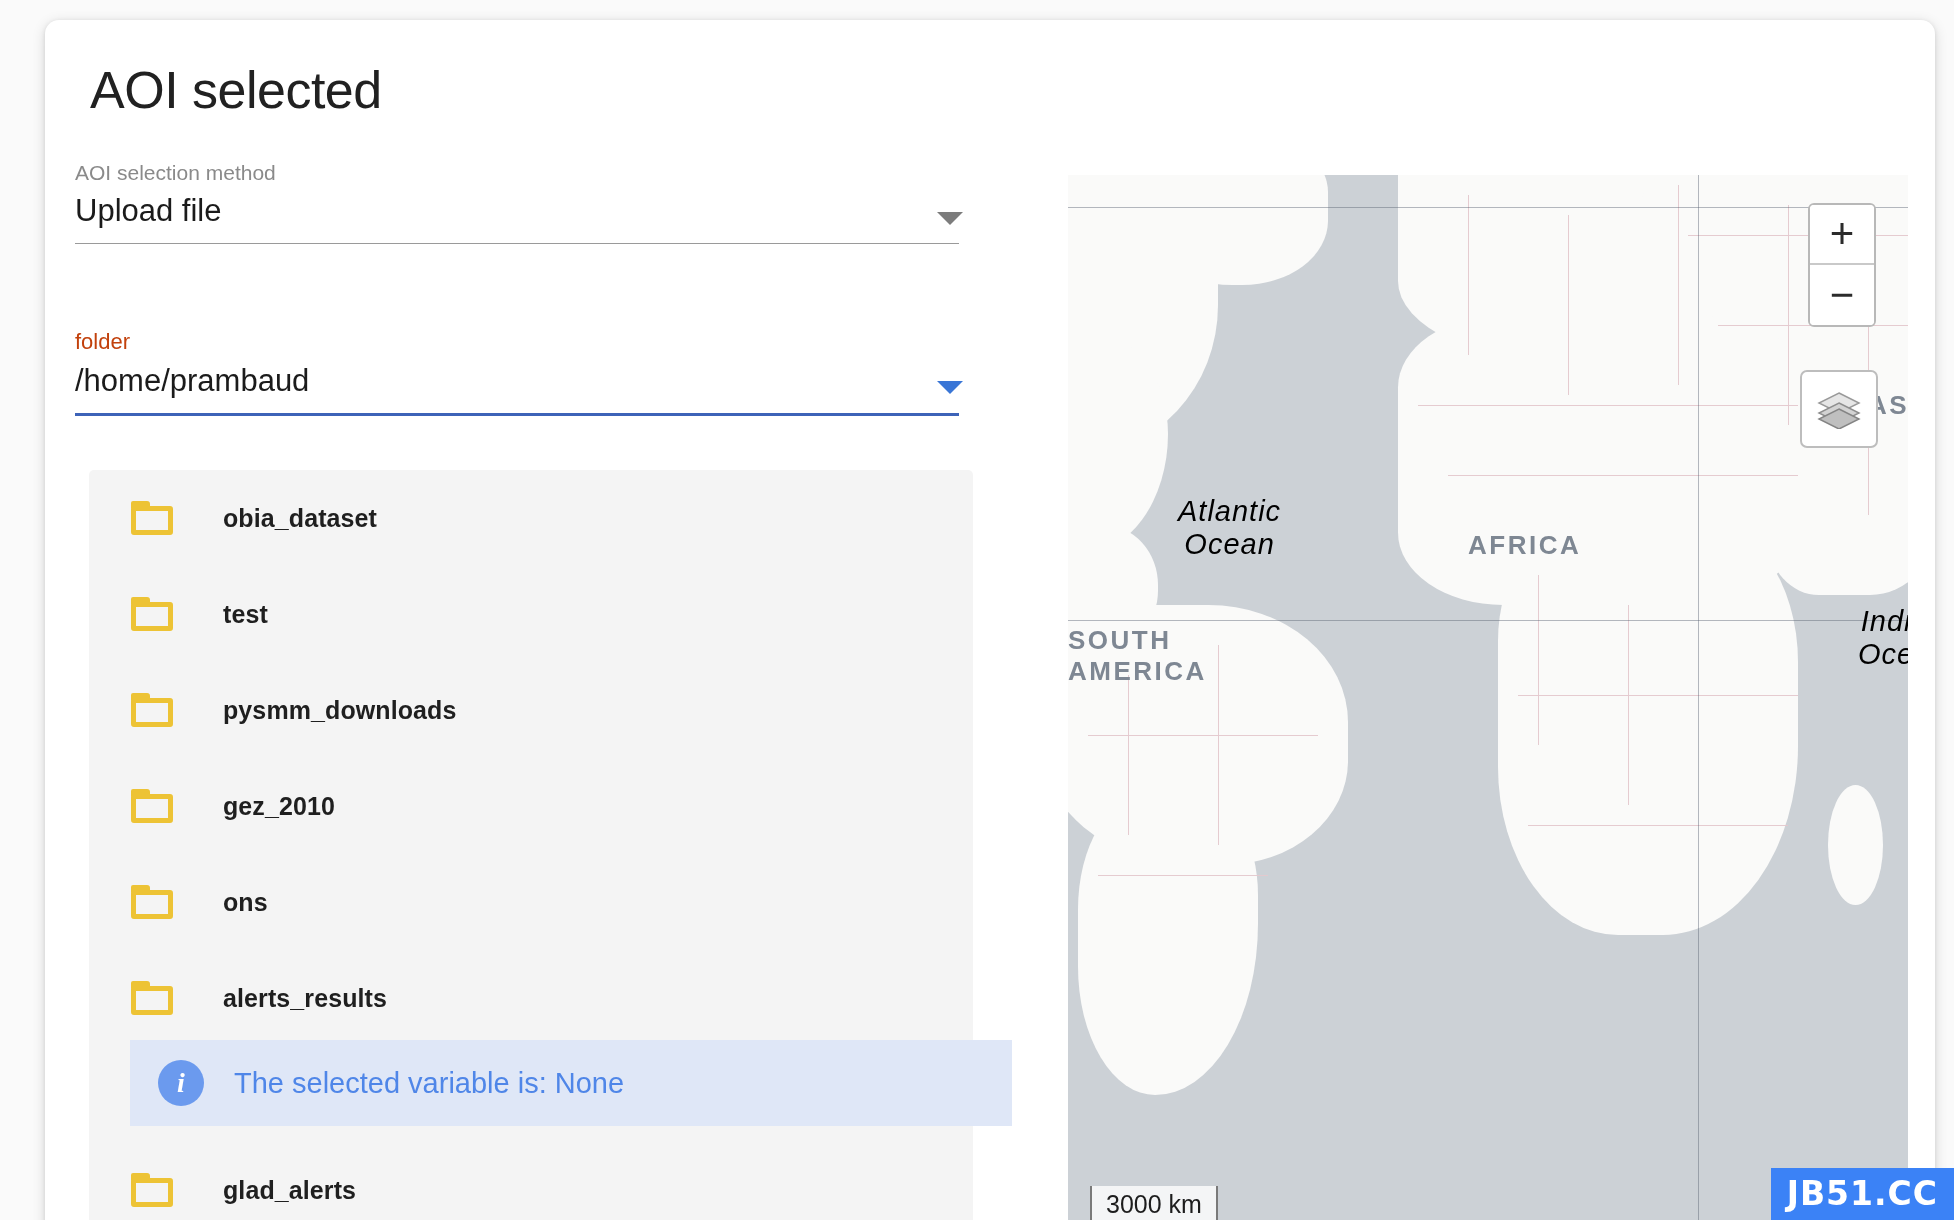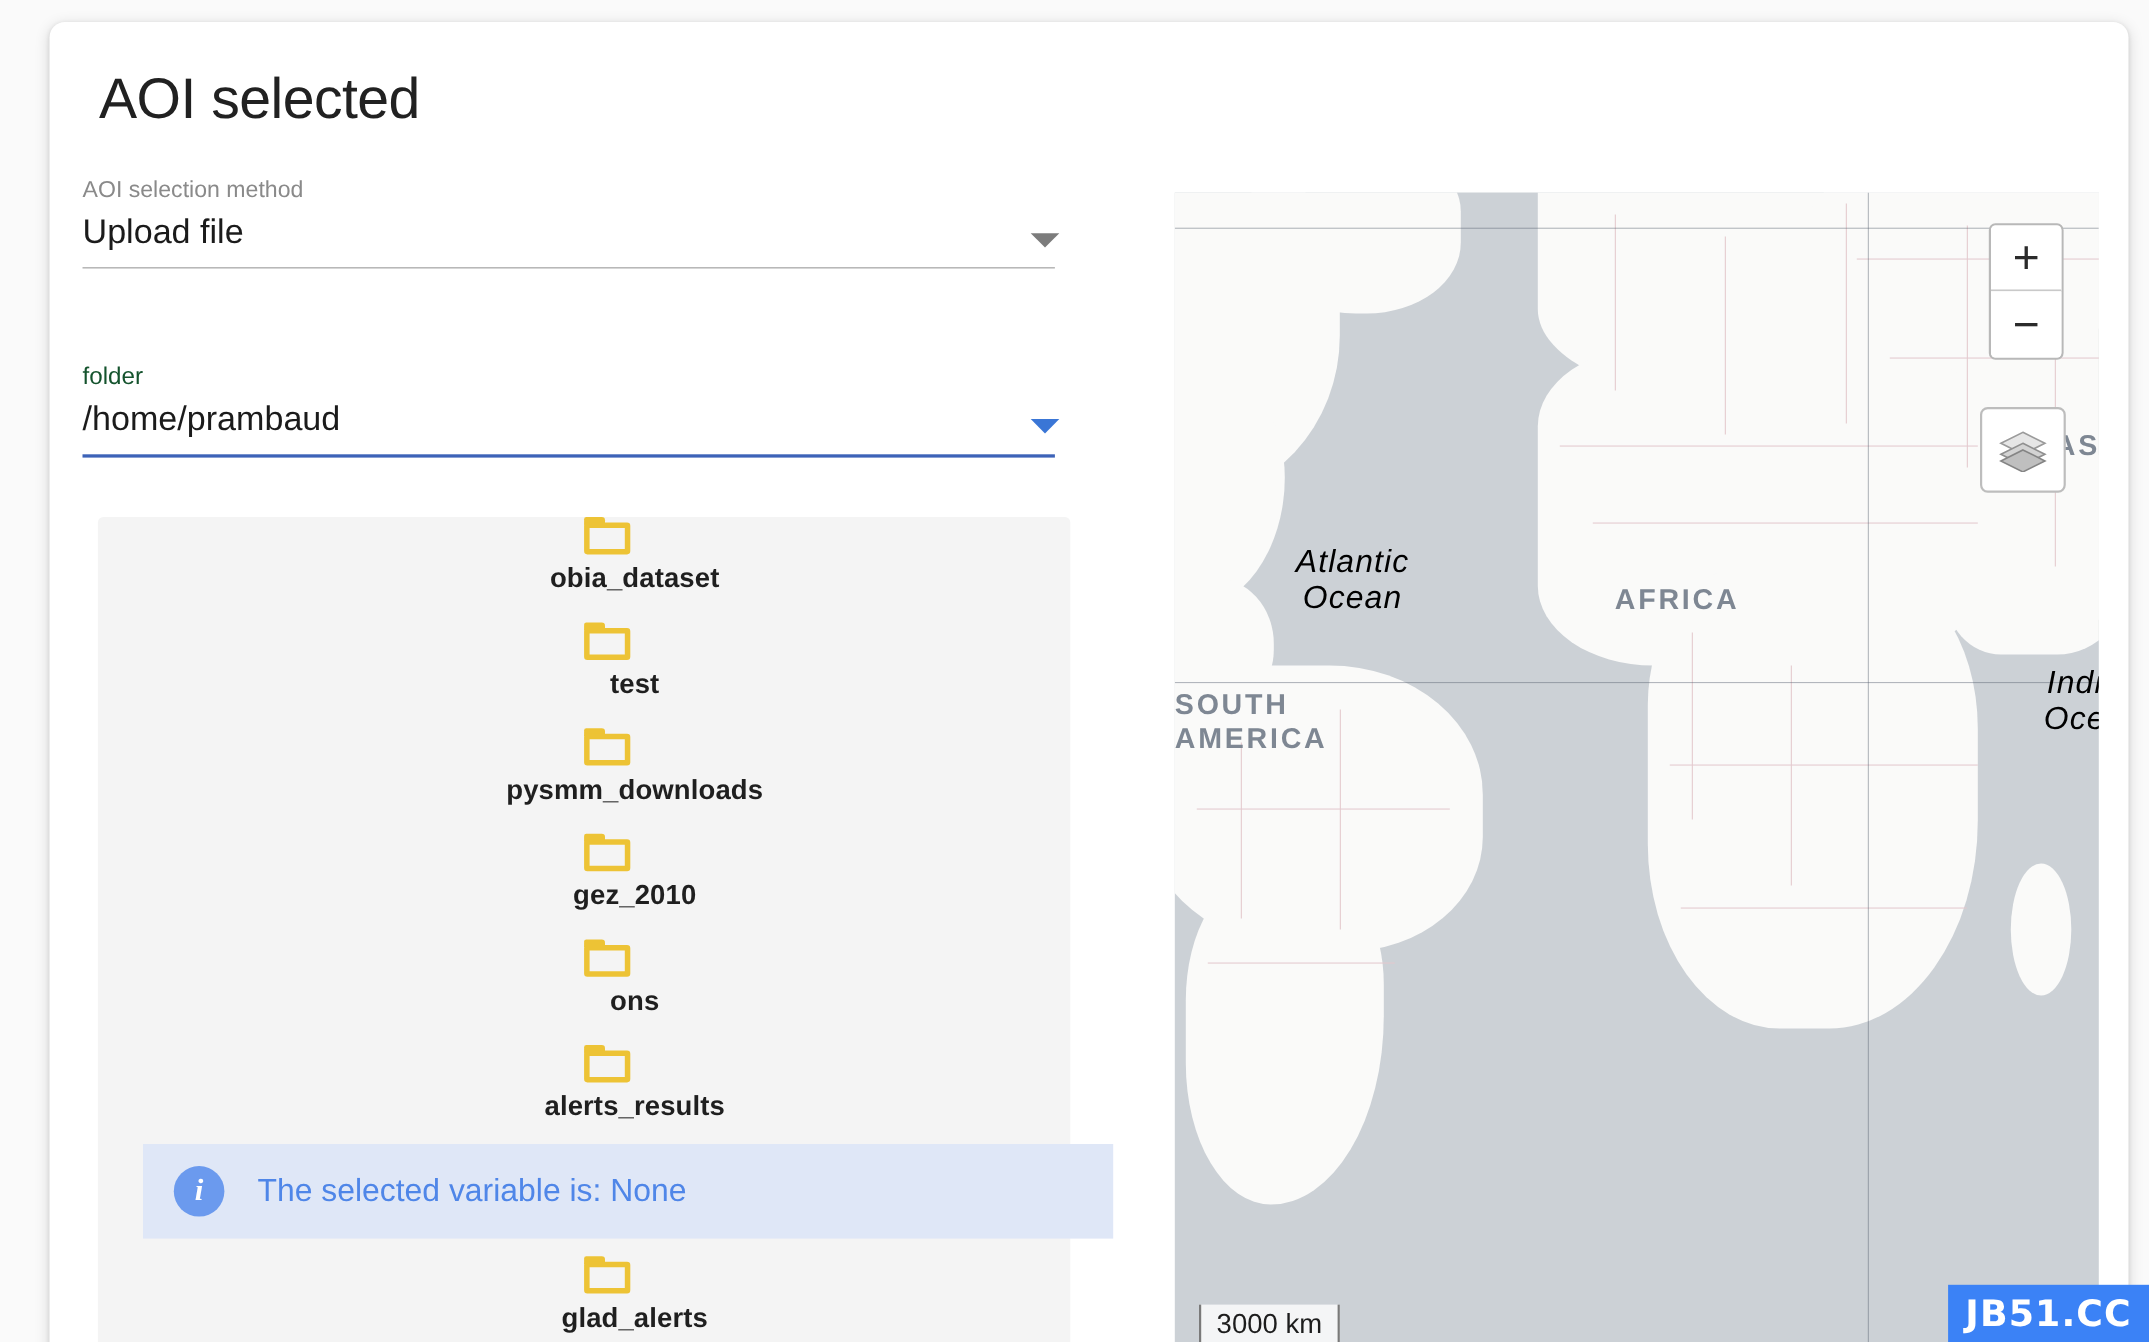--- a/index.html
+++ b/index.html
@@ -33,21 +33,21 @@
 
   
   .left-col { position: absolute; left: 30px; top: 140px; width: 930px; }
 
   .field { position: relative; }
   .field-label {
     font-size: 21px;
     color: #8a8a8a;
     line-height: 1.2;
   }
-  .field-label.active { color: #14532d; font-size: 22px; }
+  .field-label.active { color: #c2410c; font-size: 22px; }
   .field-value {
     font-size: 31px;
     color: #1b1b1b;
     margin-top: 7px;
     line-height: 1.25;
     white-space: nowrap;
   }
   .field-underline {
     margin-top: 12px;
     height: 1px;
@@ -74,21 +74,20 @@
     background: #f4f4f4;
     border-radius: 5px;
     overflow: hidden;
   }
   .list-item {
     position: relative;
     display: flex;
     align-items: center;
     height: 96px;
     padding-left: 42px;
-    flex-direction: column;
   }
   .folder-icon { width: 42px; height: 34px; position: relative; flex: 0 0 42px; }
   .folder-icon .tab {
     position: absolute; left: 0; top: 0;
     width: 19px; height: 7px;
     background: #edc335;
     border-radius: 2px 3px 0 0;
   }
   .folder-icon .body {
     position: absolute; left: 0; top: 5px;

